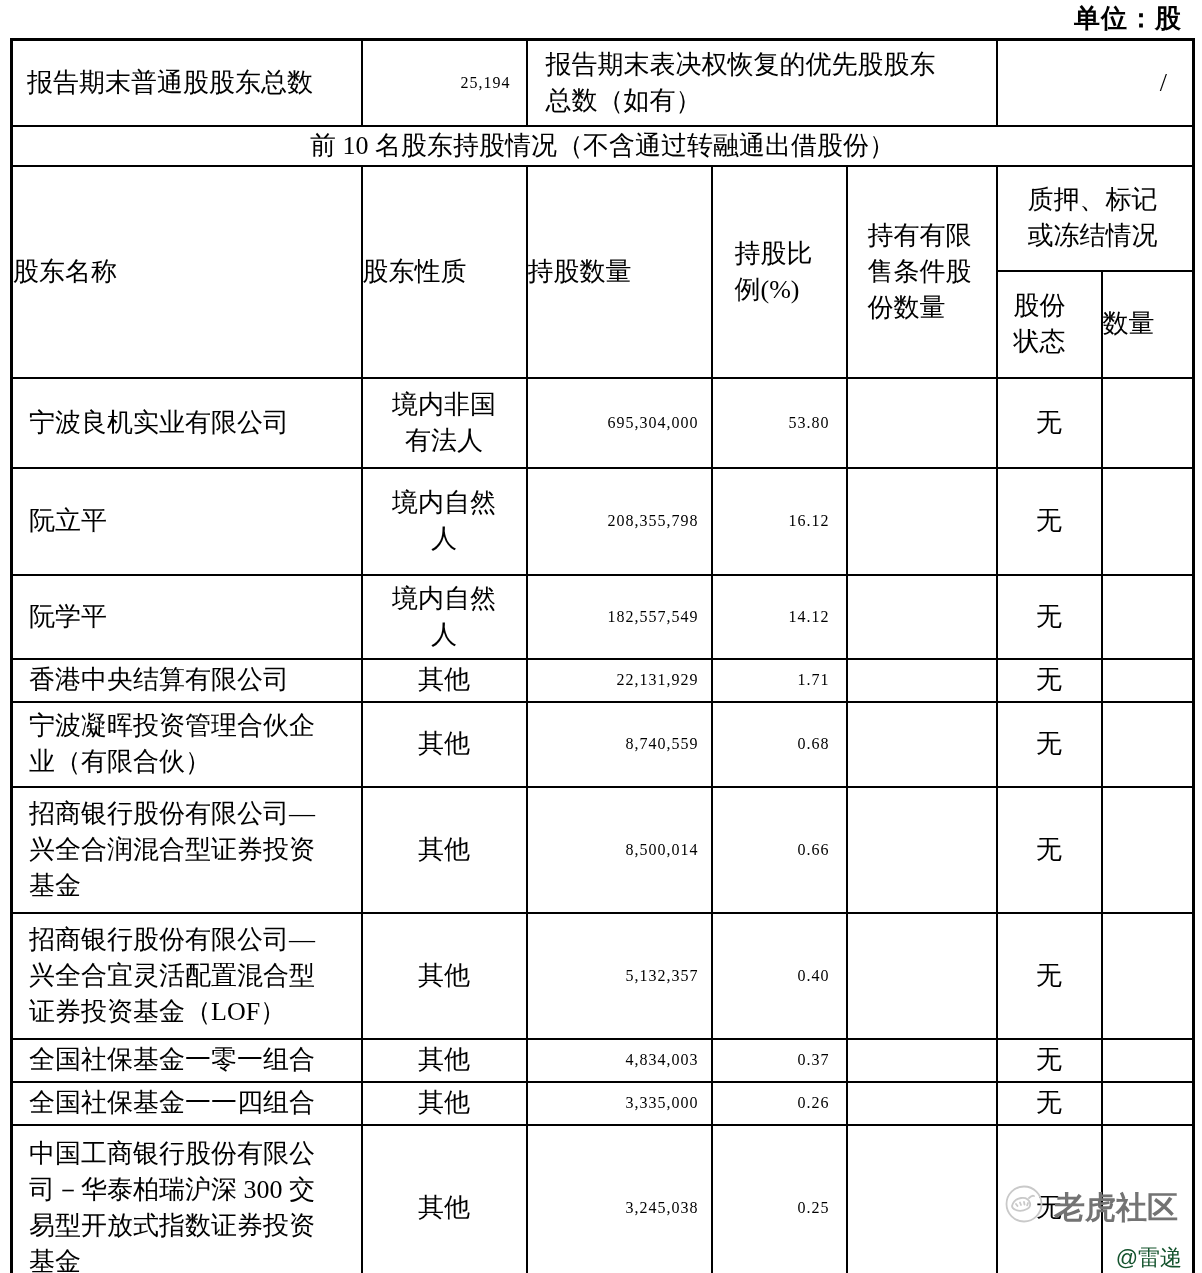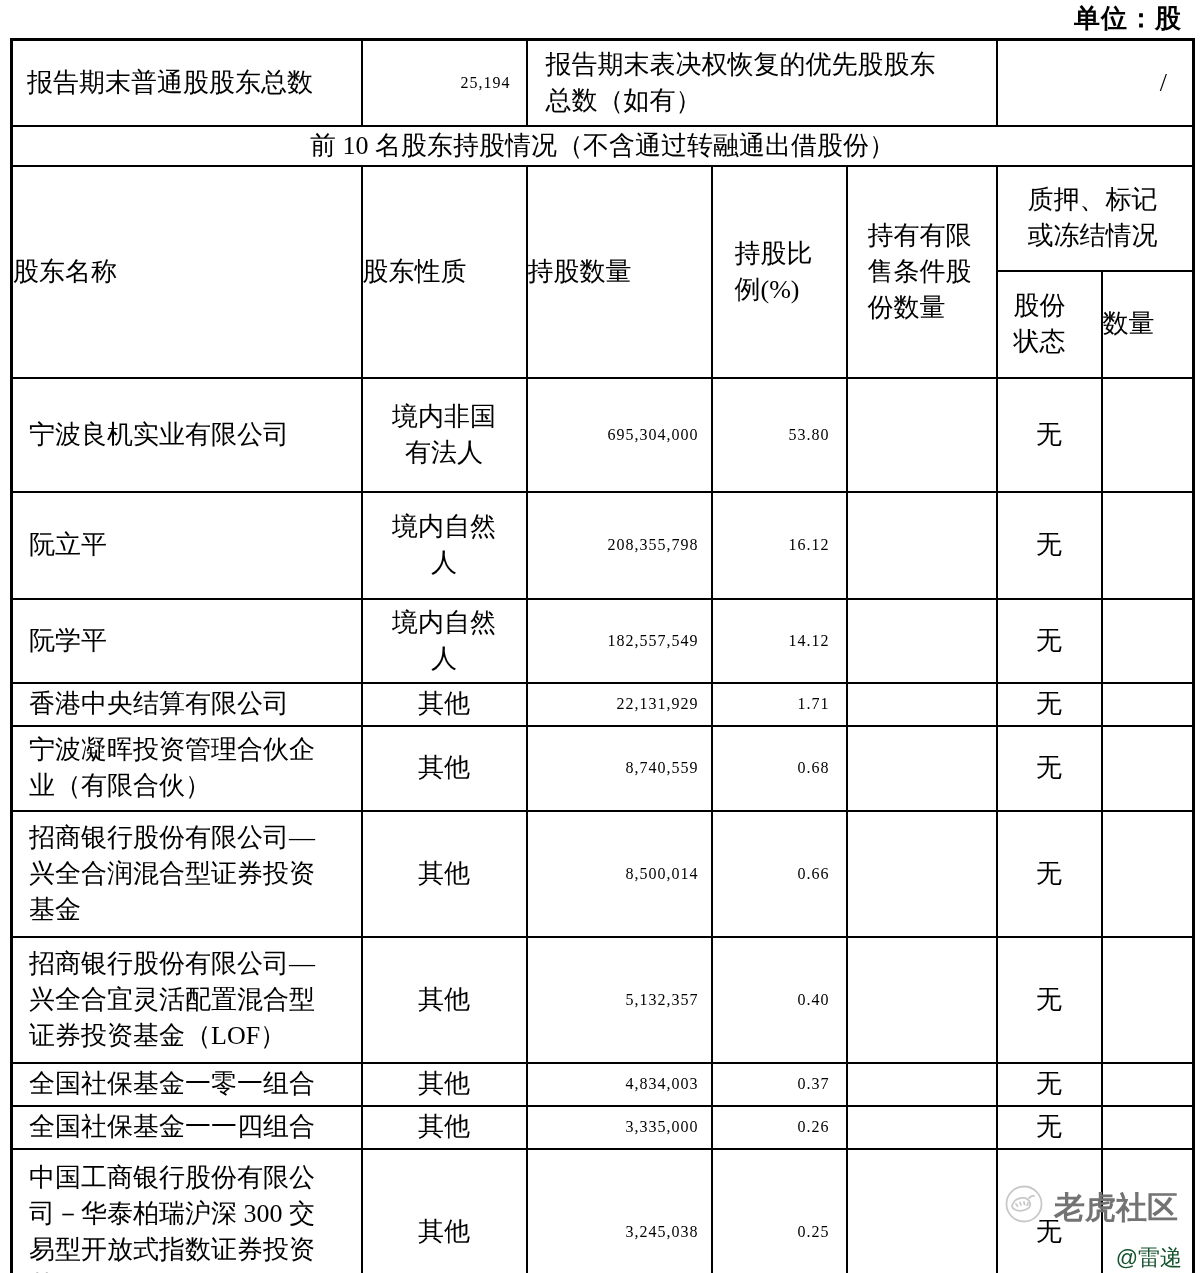--- a/index.html
+++ b/index.html
@@ -38,21 +38,21 @@
   td.title-cell{text-align:center;}
   
   thead tr.hr1{height:105px;}
   thead tr.hr2{height:107px;}
   .sh-table th{text-align:left;}
   th.h-ratio{padding:0 22px;}
   th.h-restricted{padding:0 20px;}
   th.h-pledge{padding:0 30px;}
   th.h-status{padding:0 16px;border-radius:10px;}
   
-  tbody tr:nth-child(1){height:114px;}
+  tbody tr:nth-child(1){height:90px;}
   tbody tr:nth-child(2){height:107px;}
   tbody tr:nth-child(3){height:84px;}
   tbody tr:nth-child(4){height:43px;}
   tbody tr:nth-child(5){height:85px;}
   tbody tr:nth-child(6){height:126px;}
   tbody tr:nth-child(7){height:126px;}
   tbody tr:nth-child(8){height:43px;}
   tbody tr:nth-child(9){height:43px;}
   tbody tr:nth-child(10){height:166px;}
   td.c-name{text-align:left;padding-left:16px;padding-right:40px;}

